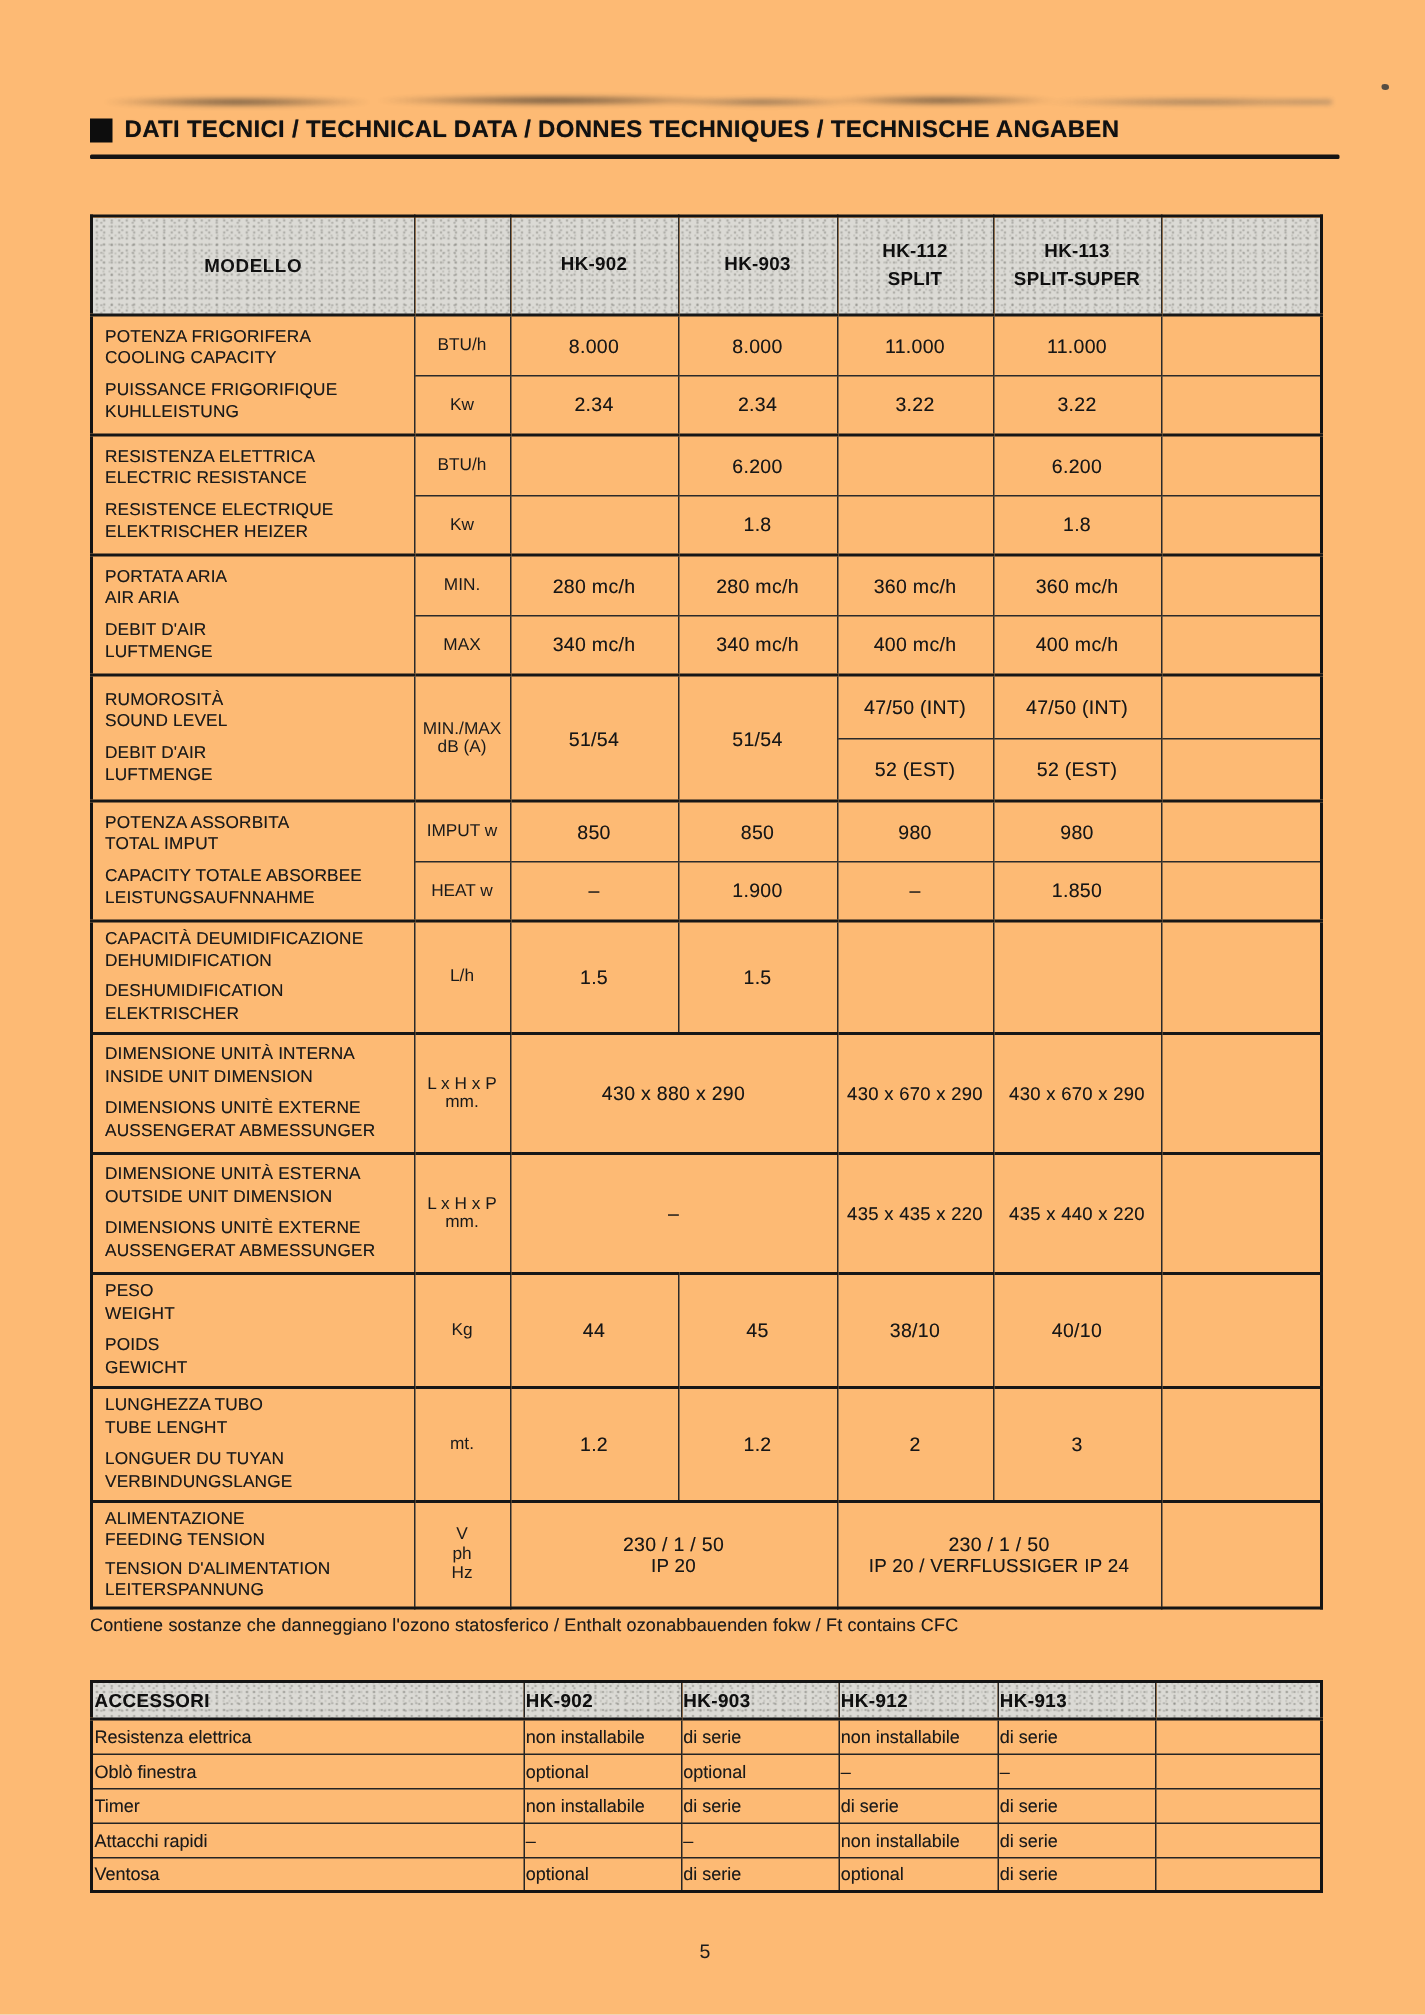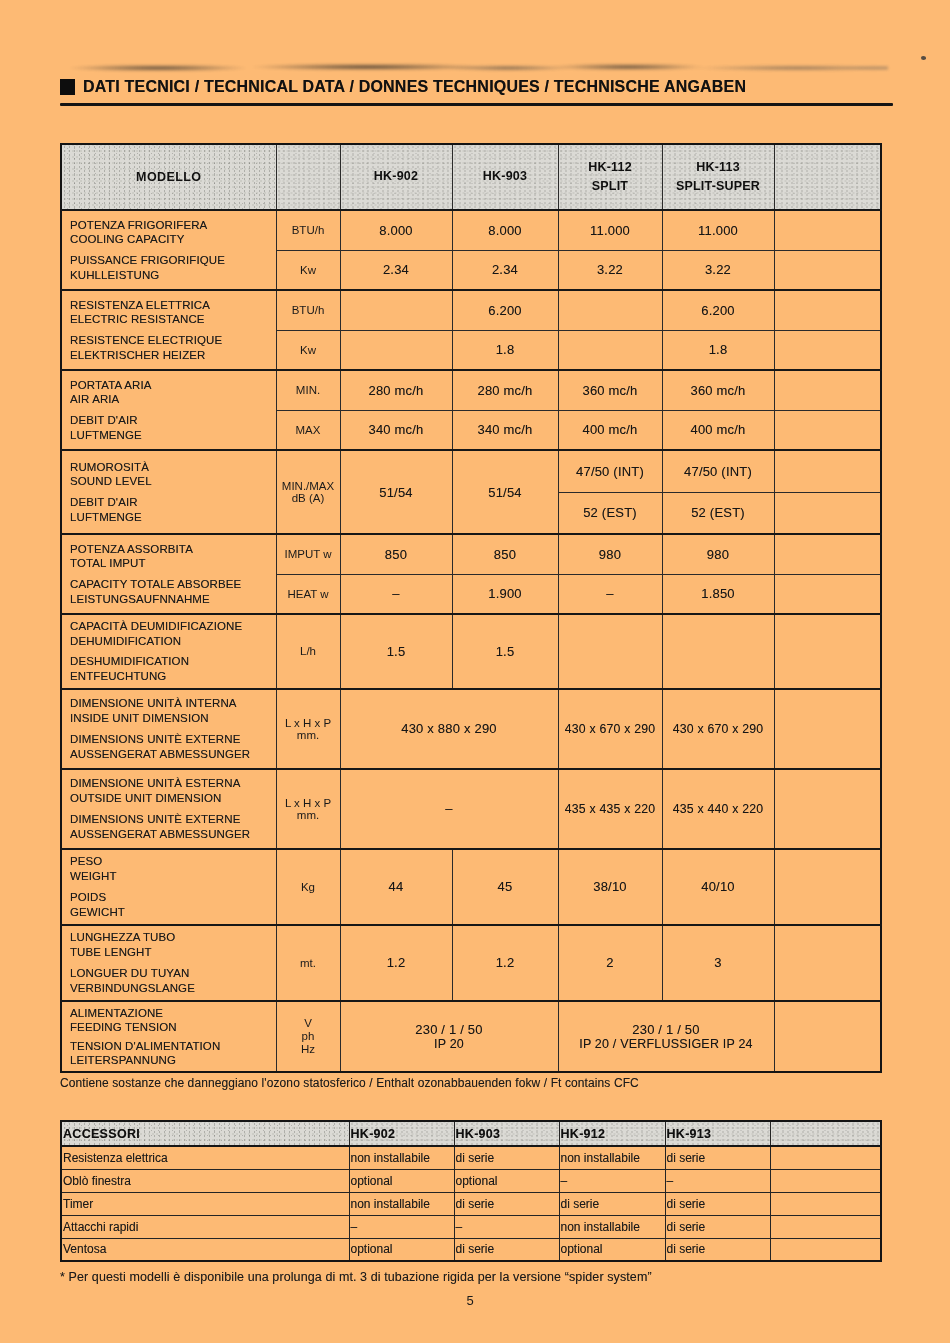--- a/index.html
+++ b/index.html
@@ -258,21 +258,21 @@
 
     <tr class="gs" style="height:74px">
       <td class="lbl">
         <div class="lwrap">
           <div class="lp">
                 <div>CAPACITÀ DEUMIDIFICAZIONE</div>
                 <div>DEHUMIDIFICATION</div>
               </div>
           <div class="lp">
                 <div>DESHUMIDIFICATION</div>
-                <div>ENTFEUCHTUNG</div>
+                <div>ELEKTRISCHER</div>
               </div>
         </div>
       </td>
       <td class="unit">L/h</td>
       <td class="val">1.5</td>
       <td class="val">1.5</td>
       <td class="val"></td>
       <td class="val"></td>
       <td class="val"></td>
     </tr>
@@ -458,16 +458,15 @@
       <td>Ventosa</td>
       <td>optional</td>
       <td>di serie</td>
       <td>optional</td>
       <td>di serie</td>
       <td></td>
     </tr>
     </tbody>
   </table>
 
-  <div class="fn2">* Per questi modelli è disponibile una prolunga di mt. 3 di tubazione rigida per la versione “spider system”</div>
   <div class="pagenum">5</div>
 
 </div>
 
 </body></html>

